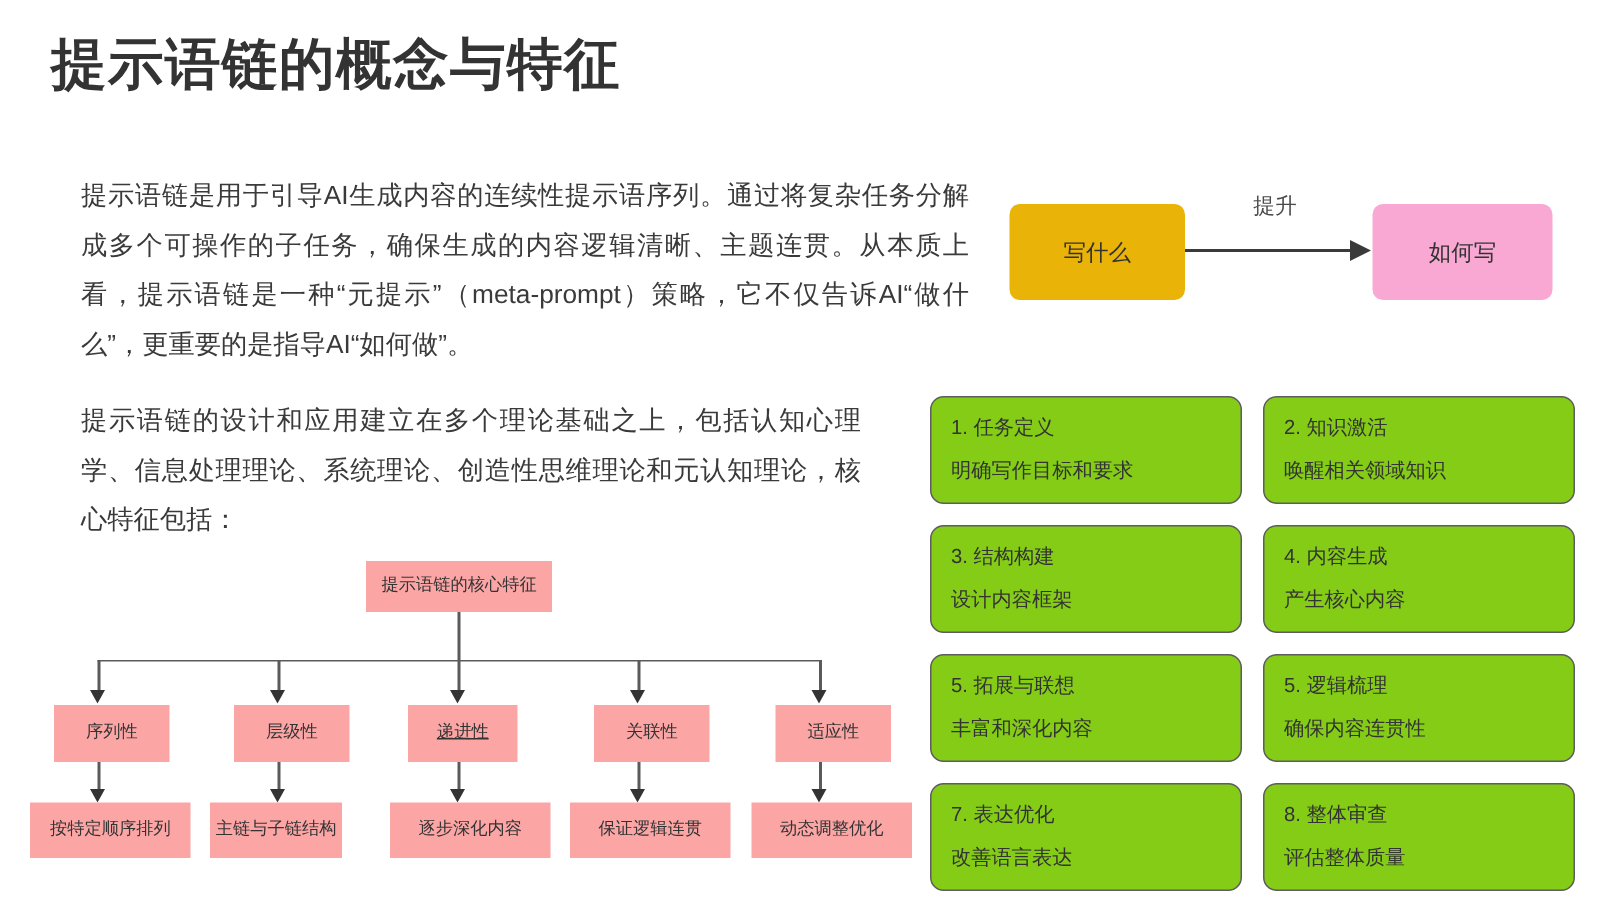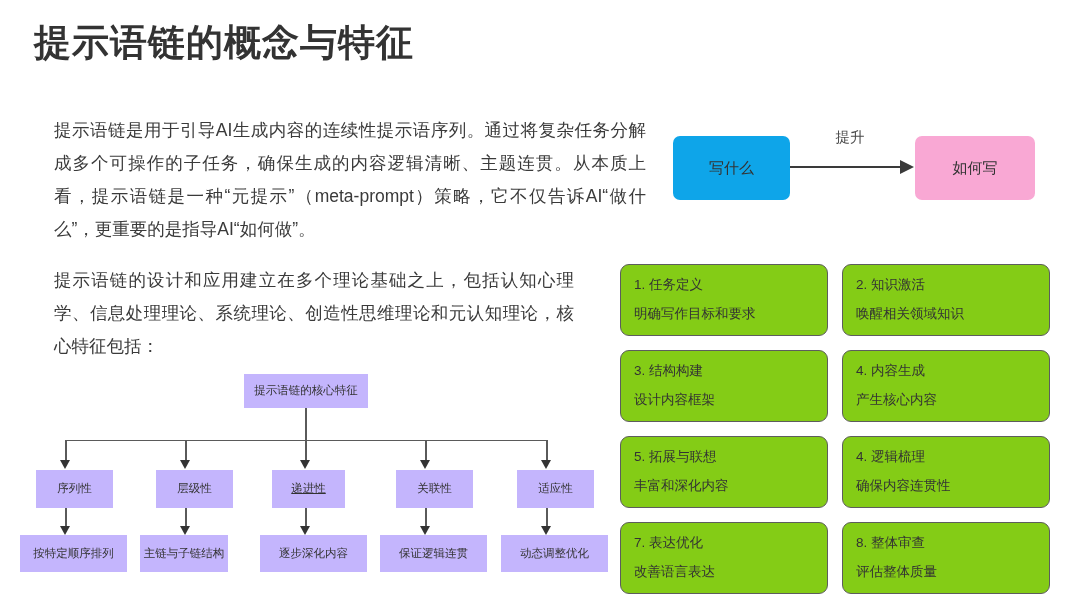--- a/index.html
+++ b/index.html
@@ -57,21 +57,21 @@
     border-radius: 7px;
     display: flex;
     align-items: center;
     justify-content: center;
     font-size: 15px;
     color: #333333;
   }
   #flow-box-source {
     left: 13px;
     width: 117px;
-    background: #0ea5e9;
+    background: #eab308;
   }
   #flow-box-target {
     left: 255px;
     width: 120px;
     background: #f9a8d4;
   }
   #flow-arrow-line {
     position: absolute;
     left: 130px;
     top: 46px;
@@ -132,21 +132,21 @@
   
   #tree-diagram {
     position: absolute;
     left: 0px;
     top: 368px;
     width: 610px;
     height: 240px;
   }
   .tree-node {
     position: absolute;
-    background: #c4b5fd;
+    background: #fca5a5;
     color: #333333;
     display: flex;
     align-items: center;
     justify-content: center;
     font-size: 11.5px;
     line-height: 1.2;
   }
   #tree-root {
     left: 244px;
     top: 6px;
@@ -201,21 +201,21 @@
   </div>
   <div class="grid-card">
     <div class="card-heading">4. 内容生成</div>
     <div class="card-sub">产生核心内容</div>
   </div>
   <div class="grid-card">
     <div class="card-heading">5. 拓展与联想</div>
     <div class="card-sub">丰富和深化内容</div>
   </div>
   <div class="grid-card">
-    <div class="card-heading">4. 逻辑梳理</div>
+    <div class="card-heading">5. 逻辑梳理</div>
     <div class="card-sub">确保内容连贯性</div>
   </div>
   <div class="grid-card">
     <div class="card-heading">7. 表达优化</div>
     <div class="card-sub">改善语言表达</div>
   </div>
   <div class="grid-card">
     <div class="card-heading">8. 整体审查</div>
     <div class="card-sub">评估整体质量</div>
   </div>

